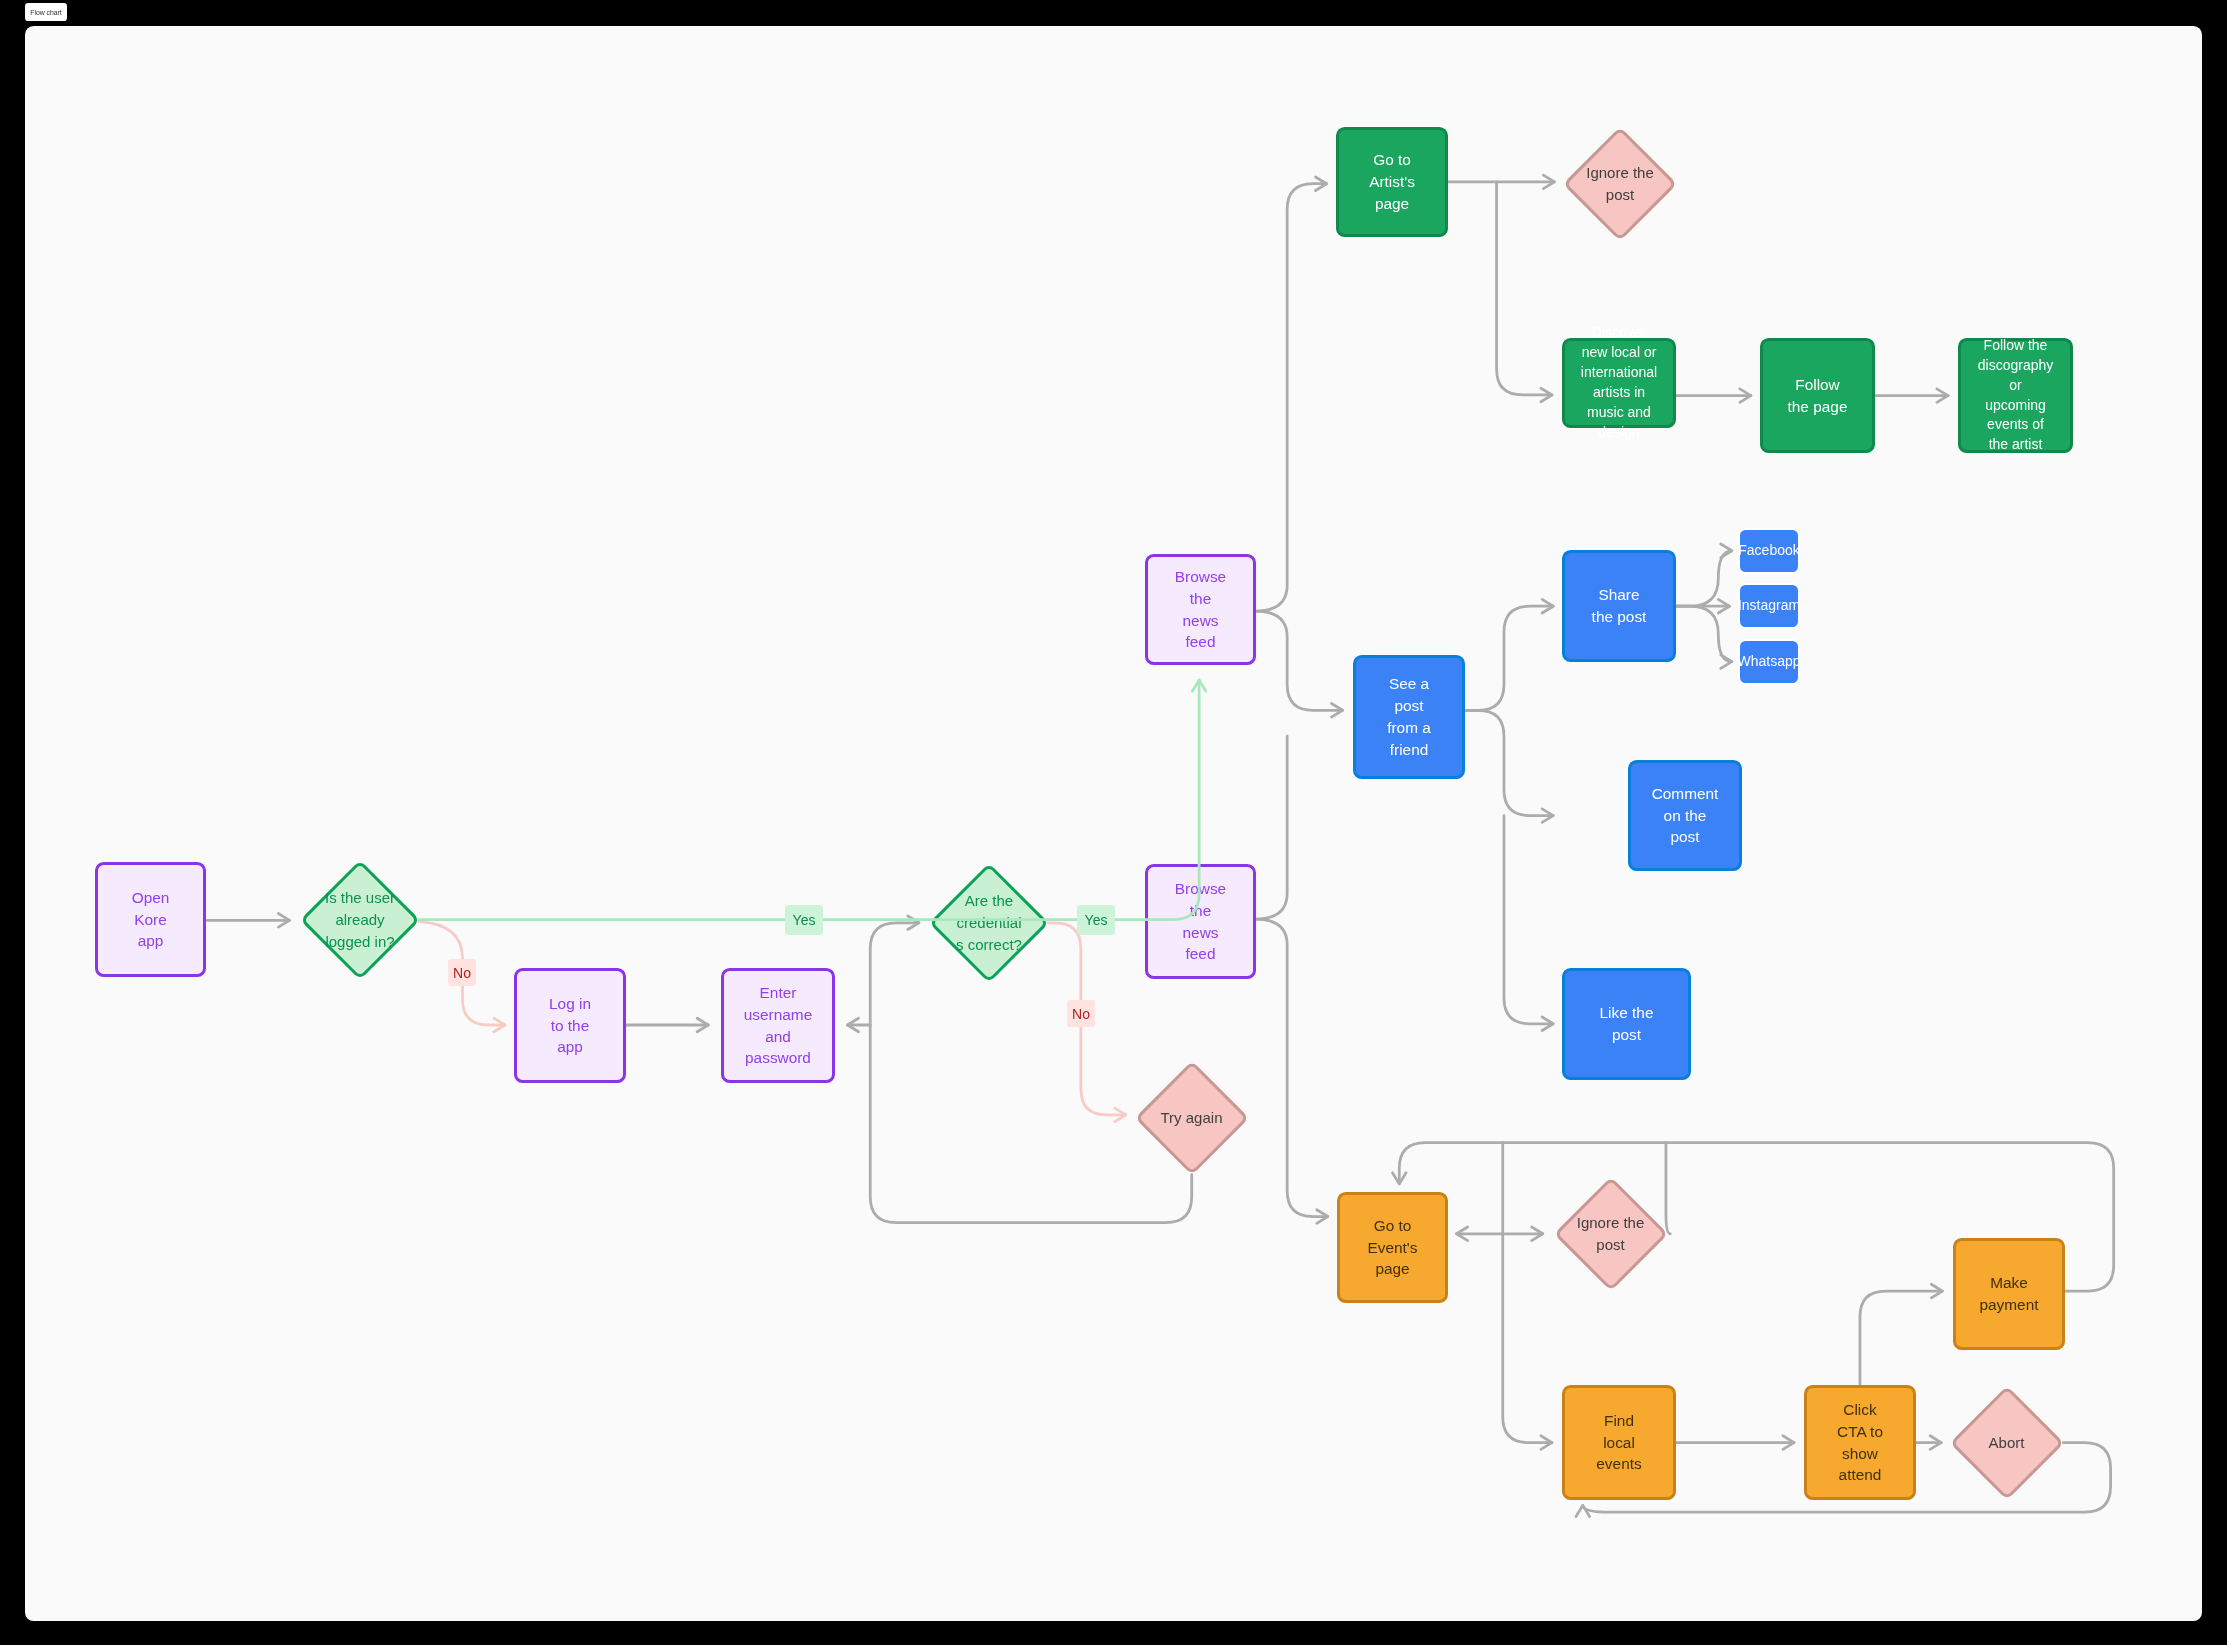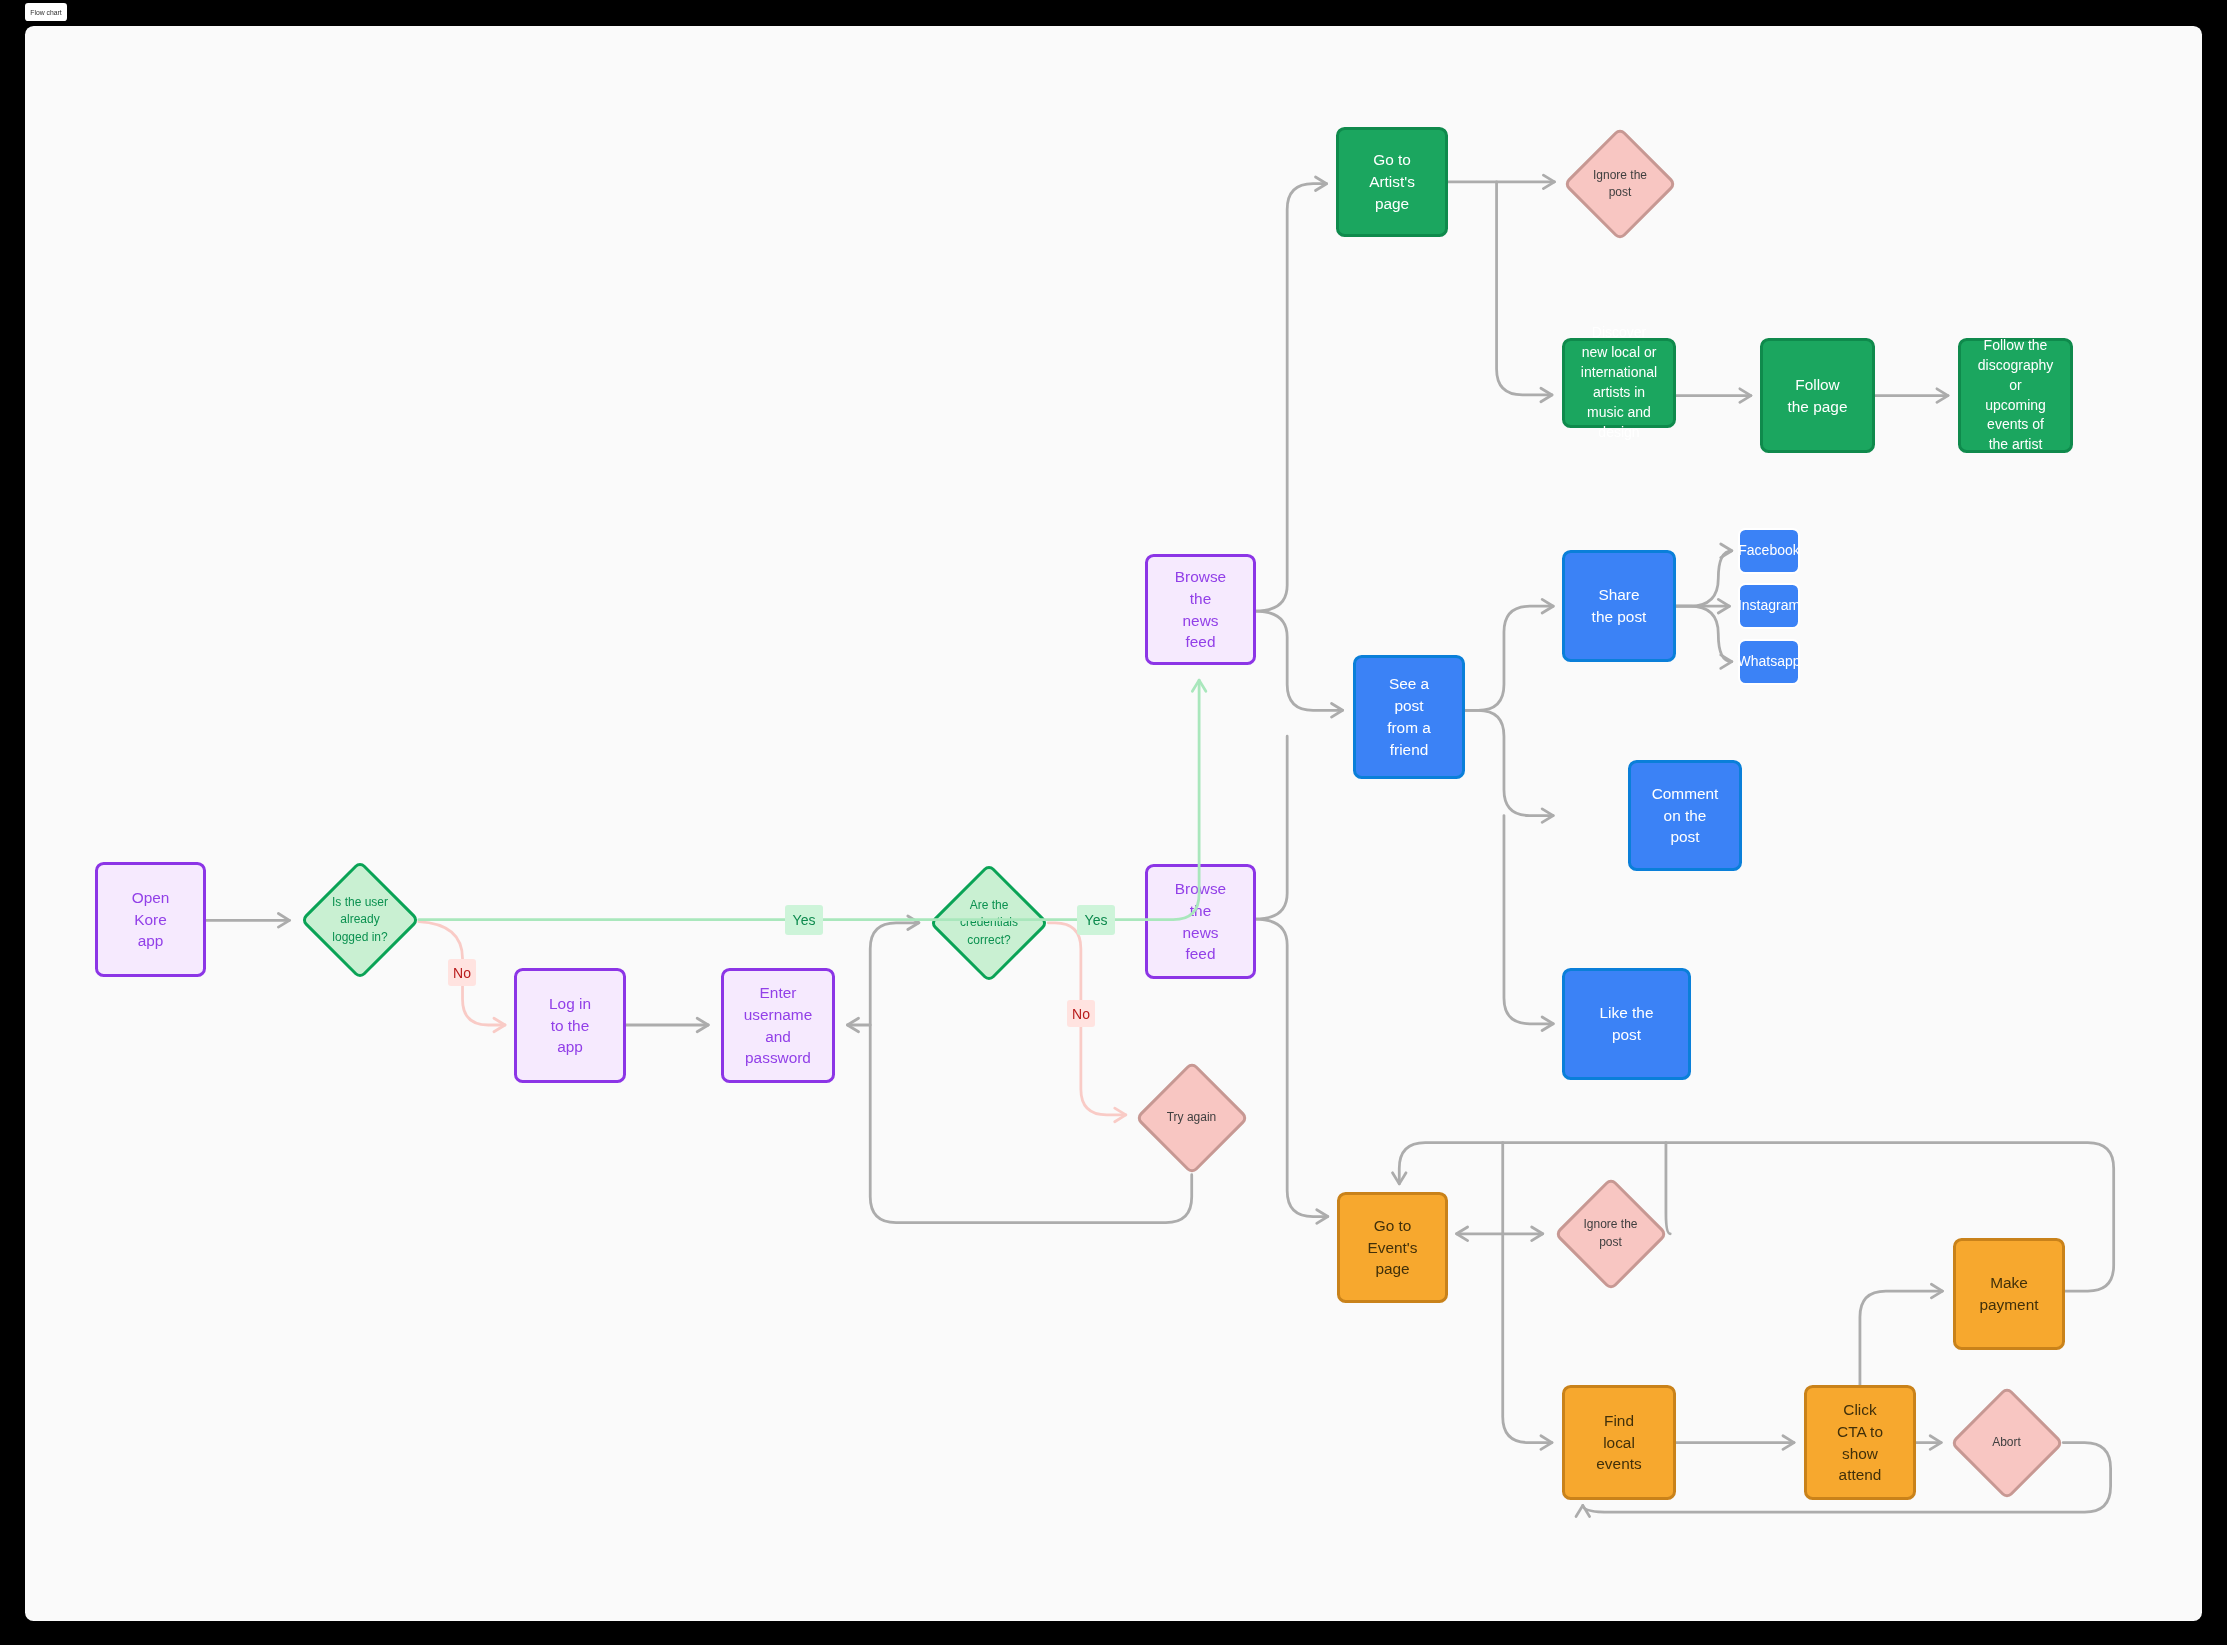--- a/index.html
+++ b/index.html
@@ -26,21 +26,21 @@
   .blue{background:#3b82f6;border-color:#0A7FD9;color:#FFFFFF;}
   .blue-sm{border-radius:7.4px;border:2.5px solid;font-size:14px;padding:0 3.7px;}
   .orange{background:#F7A82E;border-color:#C9821A;color:#41300A;}
   .diamond{background:transparent;border:none;}
   .dshape{position:absolute;left:50%;top:50%;transform:translate(-50%,-50%) rotate(45deg);
           border-radius:7.4px;border:3.1px solid;box-sizing:border-box;}
   .green-d .dshape{background:#C9F0D2;border-color:#0AA356;width:85px;height:85px;}
   .green-d .dlabel{color:#0B9150;}
   .pink-d .dshape{background:#F8C6C2;border-color:#C79893;width:81px;height:81px;}
   .pink-d .dlabel{color:#3F3F3F;}
-  .dlabel{position:relative;z-index:2;font-size:12px;line-height:1.45;width:73px;
+  .dlabel{position:relative;z-index:2;font-size:15px;line-height:1.45;width:73px;
           overflow-wrap:anywhere;}
   .badge{position:absolute;z-index:20;display:flex;align-items:center;justify-content:center;
          border-radius:3px;font-size:14px;}
   .yes{background:#CDF4D9;color:#0D8A4E;}
   .no{background:#FFE3E0;color:#b91c1c;}
 </style>
 </head>
 <body>
 
 <div class="canvas"></div>

